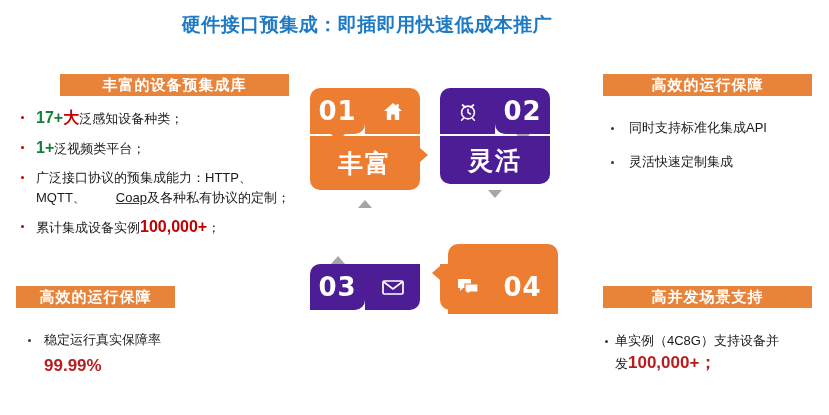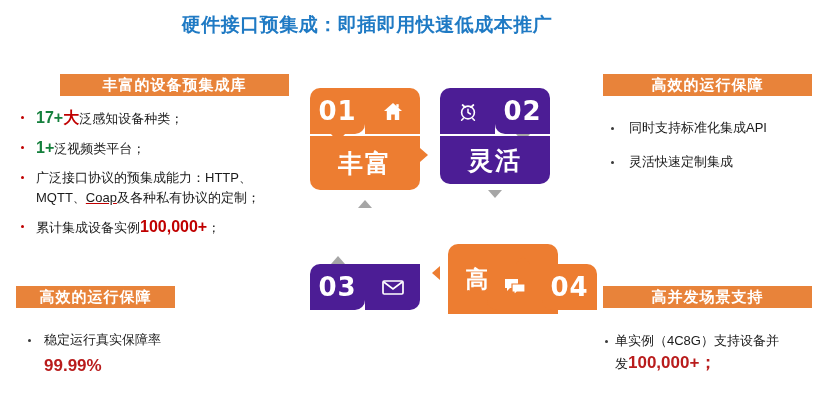--- a/index.html
+++ b/index.html
@@ -64,21 +64,21 @@
     top: 8px;
     width: 3px;
     height: 3px;
     background: #c00000;
     border-radius: 50%;
   }
   ul.bullets.gray-dot li::before { background: #3a3a3a; }
   .num-dark { font-weight: bold; font-size: 16px; color: #15803d; }
   .num-red { font-weight: bold; font-size: 16px; color: #c00000; }
   .red-big { font-weight: bold; font-size: 17px; color: #b91c1c; }
-  .u-line { text-decoration: underline; text-decoration-color: #c00000; }
+  .u-line { text-decoration: underline; text-decoration-color: #c00000; margin-left: 30px; }
 
   
   #panel-rich { left: 16px; top: 74px; width: 278px; }
   #panel-rich .hdr-bar { width: 229px; margin-left: 44px; }
   #panel-rich .body { margin-top: 12px; width: 278px; }
 
   #panel-ops { left: 16px; top: 286px; width: 278px; }
   #panel-ops .hdr-bar { width: 159px; }
   #panel-ops .body { margin-top: 22px; width: 278px; }
   #panel-ops ul.bullets li { padding-left: 28px; margin-bottom: 2px; }
@@ -279,21 +279,21 @@
           <path d="M1.8 2 L11 9 L20.2 2" fill="none" stroke="#ffffff" stroke-width="1.7"></path>
         </svg>
       </div>
     </div>
   </div>
 
   <div class="quad" style="left:130px; top:120px;">
     <div class="q-main fill-orange" style="left:8px; top:0; height:70px; border-radius:10px 10px 0 0; font-size:23px;margin-top:36px;">高性能</div>
     <div class="notch notch-left-o" style="left:-8px; top:58px;"></div>
     <div class="notch notch-up-o" style="left:76px; top:48px;"></div>
-    <div class="q-sub" style="left:0; top:56px;margin-left:47px;">
+    <div class="q-sub" style="left:0; top:56px;">
       <div class="q-icon fill-orange" style="height:46px; border-radius:0 0 0 10px;">
         <svg width="22" height="18" viewBox="0 0 22 18" aria-hidden="true">
           <path d="M1 1 H14 V10 H6 L3 13 V10 H1 Z" fill="#ffffff"></path>
           <path d="M8 6 H21 V14 H13 L10 17 V14 H8 Z" fill="#ffffff" stroke="#ed7d31" stroke-width="1.2"></path>
         </svg>
       </div>
       <div class="q-num fill-orange" style="height:46px; display:flex; align-items:center; justify-content:center; border-radius:0 10px 0 10px;">04</div>
     </div>
   </div>
 

